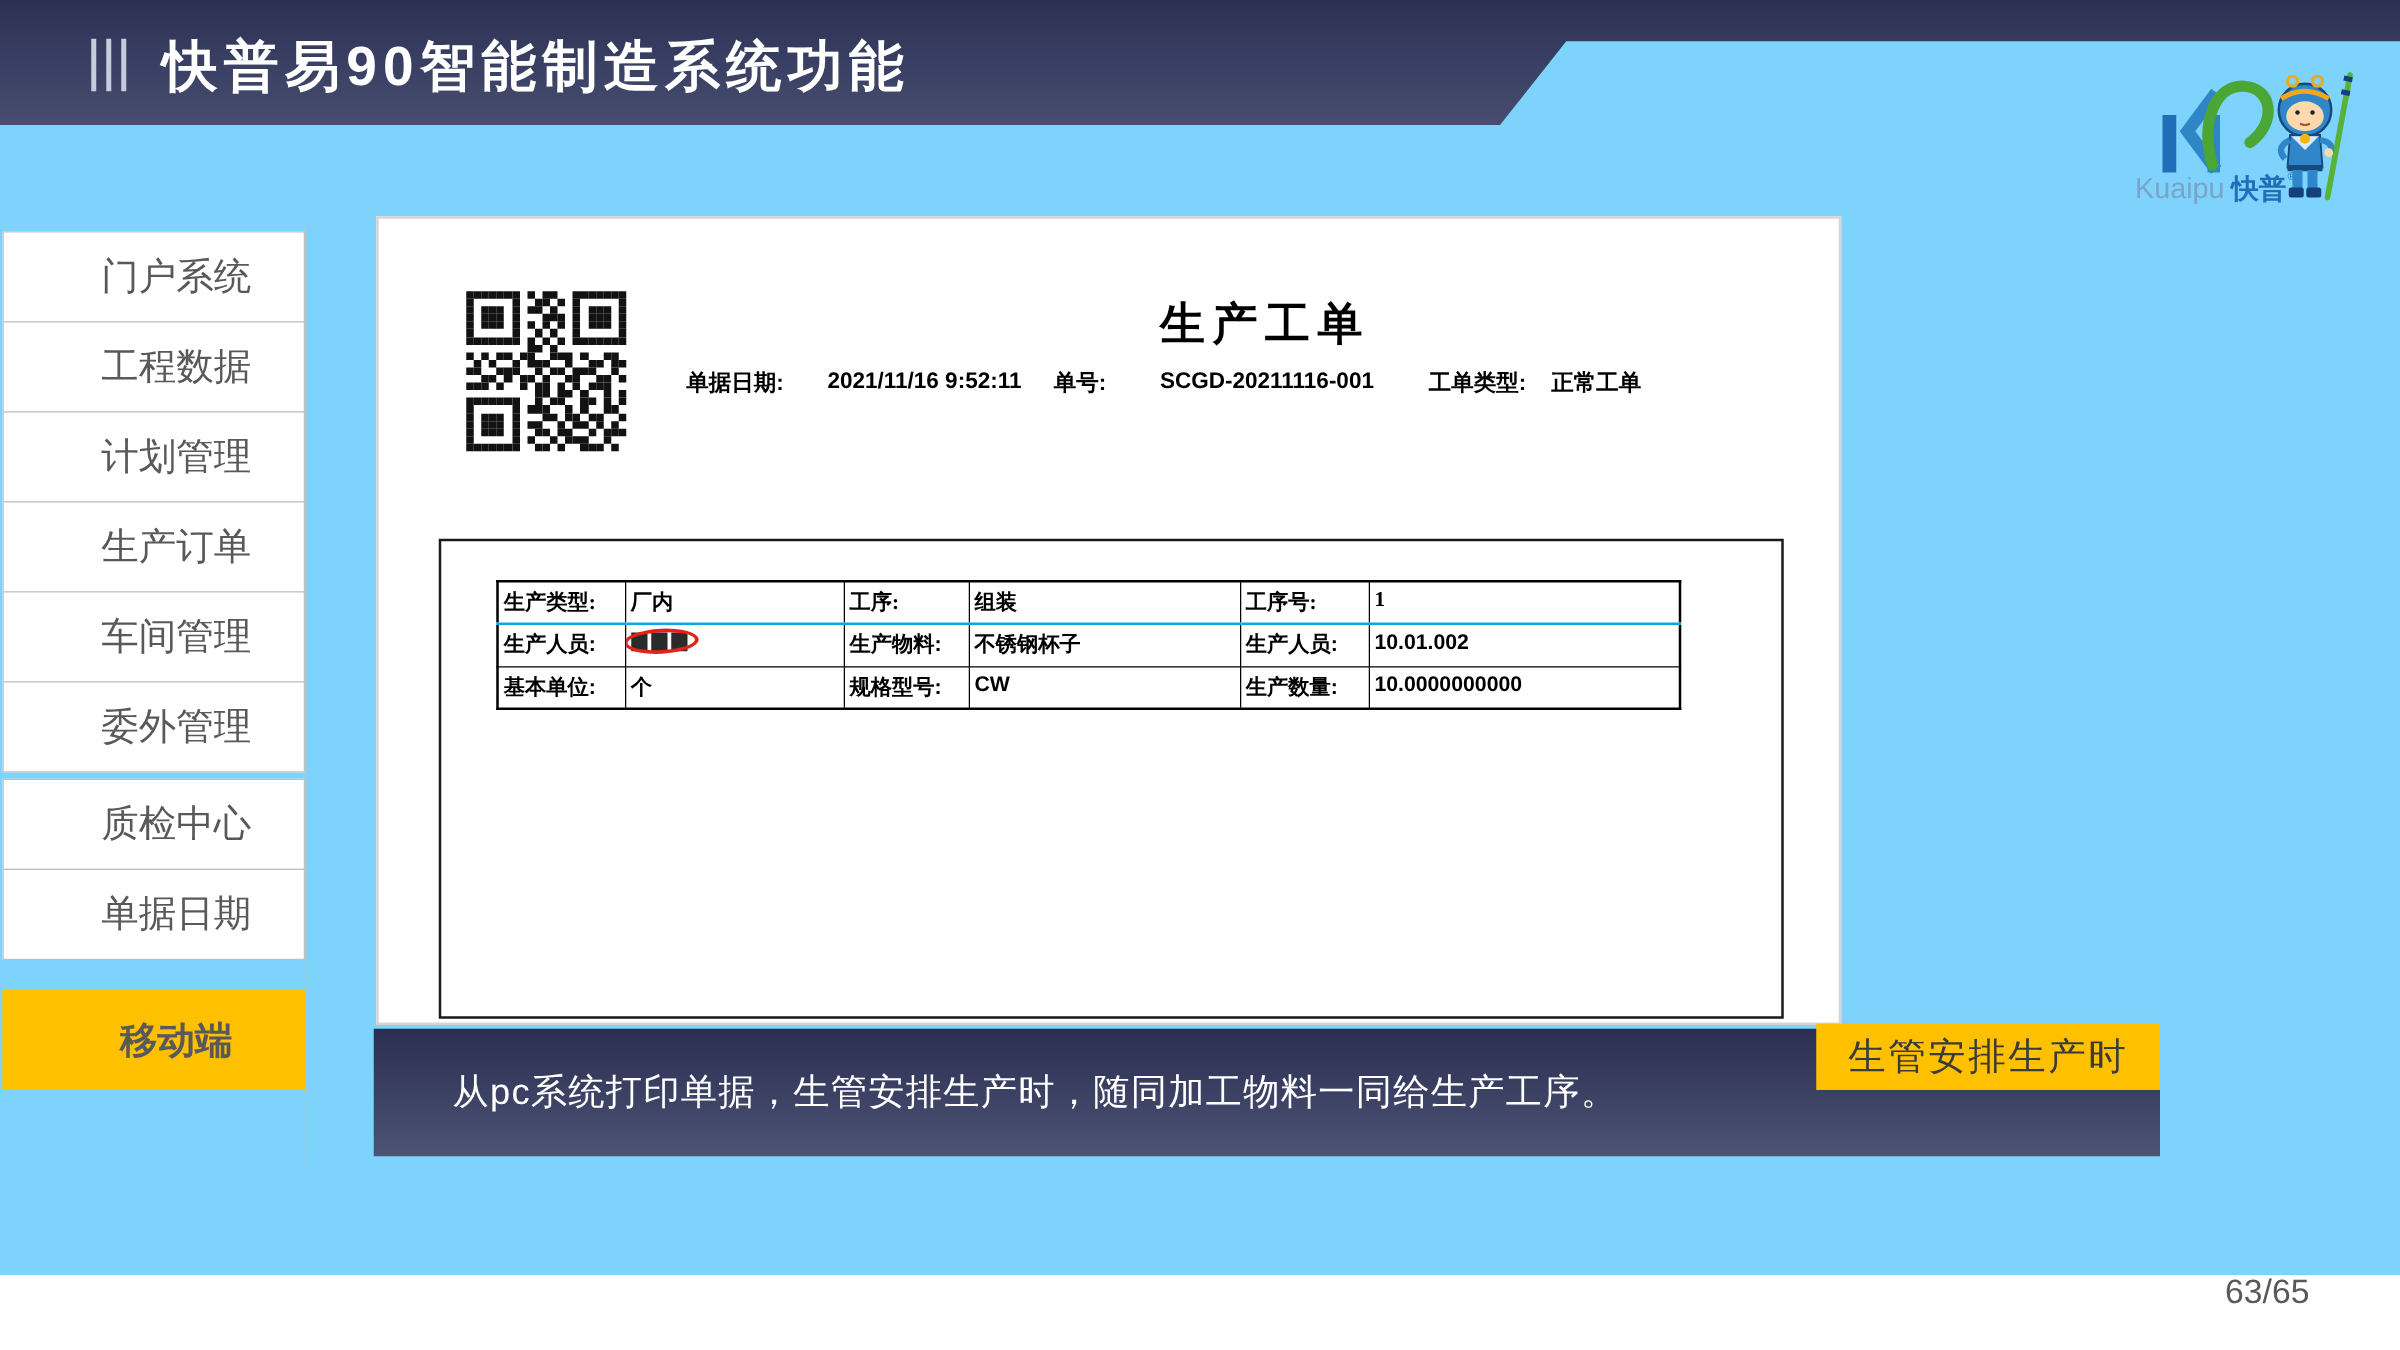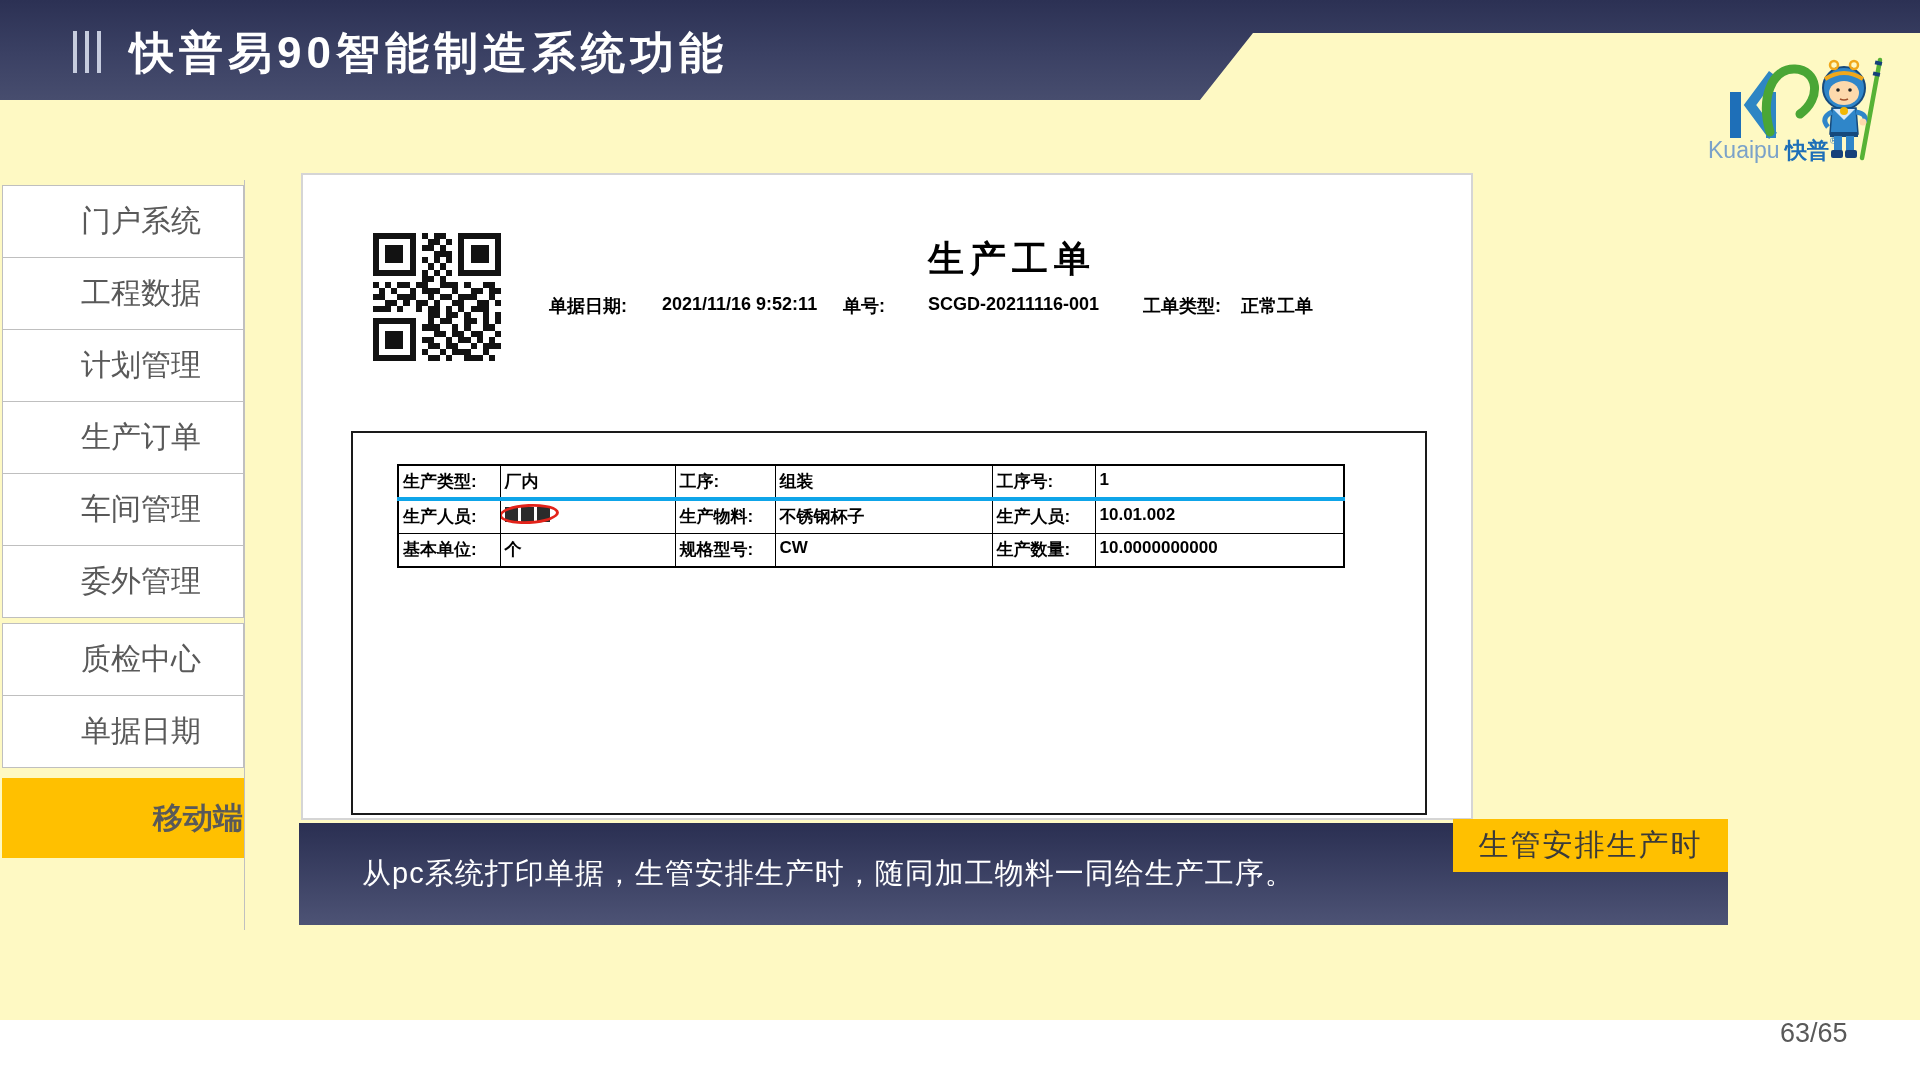--- a/index.html
+++ b/index.html
@@ -1,18 +1,18 @@
 <!DOCTYPE html>
 <html><head>
 <meta charset="utf-8">
 <style>
   * { margin:0; padding:0; box-sizing:border-box; }
   html,body { width:1920px; height:1080px; background:#ffffff; overflow:hidden;
               font-family:"Liberation Sans","DejaVu Sans",sans-serif; }
-  .slide { position:relative; width:1920px; height:1020px; background:#fef9c3; }
+  .slide { position:relative; width:1920px; height:1020px; background:#7dd3fc; }
 
   
   .header {
     position:absolute; left:0; top:0; width:1920px; height:100px;
     background:linear-gradient(180deg,#2c3154 0%,#3b4164 55%,#474d6e 100%);
     clip-path:polygon(0 0,1920px 0,1920px 33px,1253px 33px,1200px 100px,0 100px);
     display:flex; align-items:center;
   }
   .hbars { position:absolute; left:73px; top:31px; display:flex; gap:8px; height:42px; }
   .hbars i { display:block; width:4px; height:42px; background:#c6ccde; }
@@ -22,21 +22,21 @@
   
   .logo { position:absolute; left:1700px; top:52px; width:190px; height:115px; }
 
   
   .sidebar { position:absolute; left:2px; top:186px; width:242px; }
   .sidebar-rule { position:absolute; left:244px; top:180px; width:1px; height:750px; background:#c0c0c0; }
   .nav-item { height:73px; margin-top:-1px; border:1px solid #bfbfbf; background:#fff;
               display:flex; align-items:center; justify-content:center;
               font-size:30px; color:#595959; cursor:pointer;padding-left:36px; }
   .nav-item.gap1 { margin-top:5px; }
-  .nav-item.gap2 { margin-top:10px;justify-content:flex-end; }
+  .nav-item.gap2 { margin-top:24px; }
   .nav-item.active { background:#FFC000; border-color:#FFC000; height:80px;
                      font-weight:bold; color:#595959; }
 
   
   .docpanel { position:absolute; left:301px; top:173px; width:1172px; height:647px;
               background:#fff; border:2px solid #d5d5d5; }
   .qr { position:absolute; left:70px; top:58px; width:128px; height:128px;
         display:grid; grid-template-columns:repeat(21,1fr); grid-template-rows:repeat(21,1fr);
         background:#fff; }
   .qr div.on { background:#121212; }
@@ -50,21 +50,21 @@
   .f-l2 { left:840px; } .f-v2 { left:938px; }
 
   .sheet { position:absolute; left:48px; top:256px; width:1076px; height:384px;
            border:2px solid #1a1a1a; background:#fff; }
   table.wo { position:absolute; left:44px; top:31px; width:946px;
              border-collapse:collapse; table-layout:fixed; background:#fff; }
   table.wo td { border:1px solid #000; height:34px; vertical-align:top;
                 padding:4px 0 0 4px; font-size:17px; font-weight:bold; color:#000;
                 white-space:nowrap; overflow:hidden; }
   table.wo { border:2px solid #000; }
-  table.wo tr.thick td { border-bottom:4px solid #0ea5e9; }
+  table.wo tr.thick td { border-bottom:2px solid #0ea5e9;font-family:Liberation Serif, serif; }
 
   .redact { position:relative; display:inline-block; width:46px; height:15px; margin-top:2px; }
   .redact .blob { position:absolute; left:0; top:0; width:13px; height:15px; background:#2b2b2b;
                   box-shadow:16px 0 #2b2b2b, 32px 0 #2b2b2b; }
   .redact .scribble { position:absolute; left:-6px; top:-3px; width:60px; height:20px;
                       border:3px solid #e3231a; border-radius:50%; transform:rotate(-3deg); }
 
   
   .caption-bar { position:absolute; left:299px; top:823px; width:1429px; height:102px;
                  background:linear-gradient(180deg,#2a2f52 0%,#4d5375 100%);

